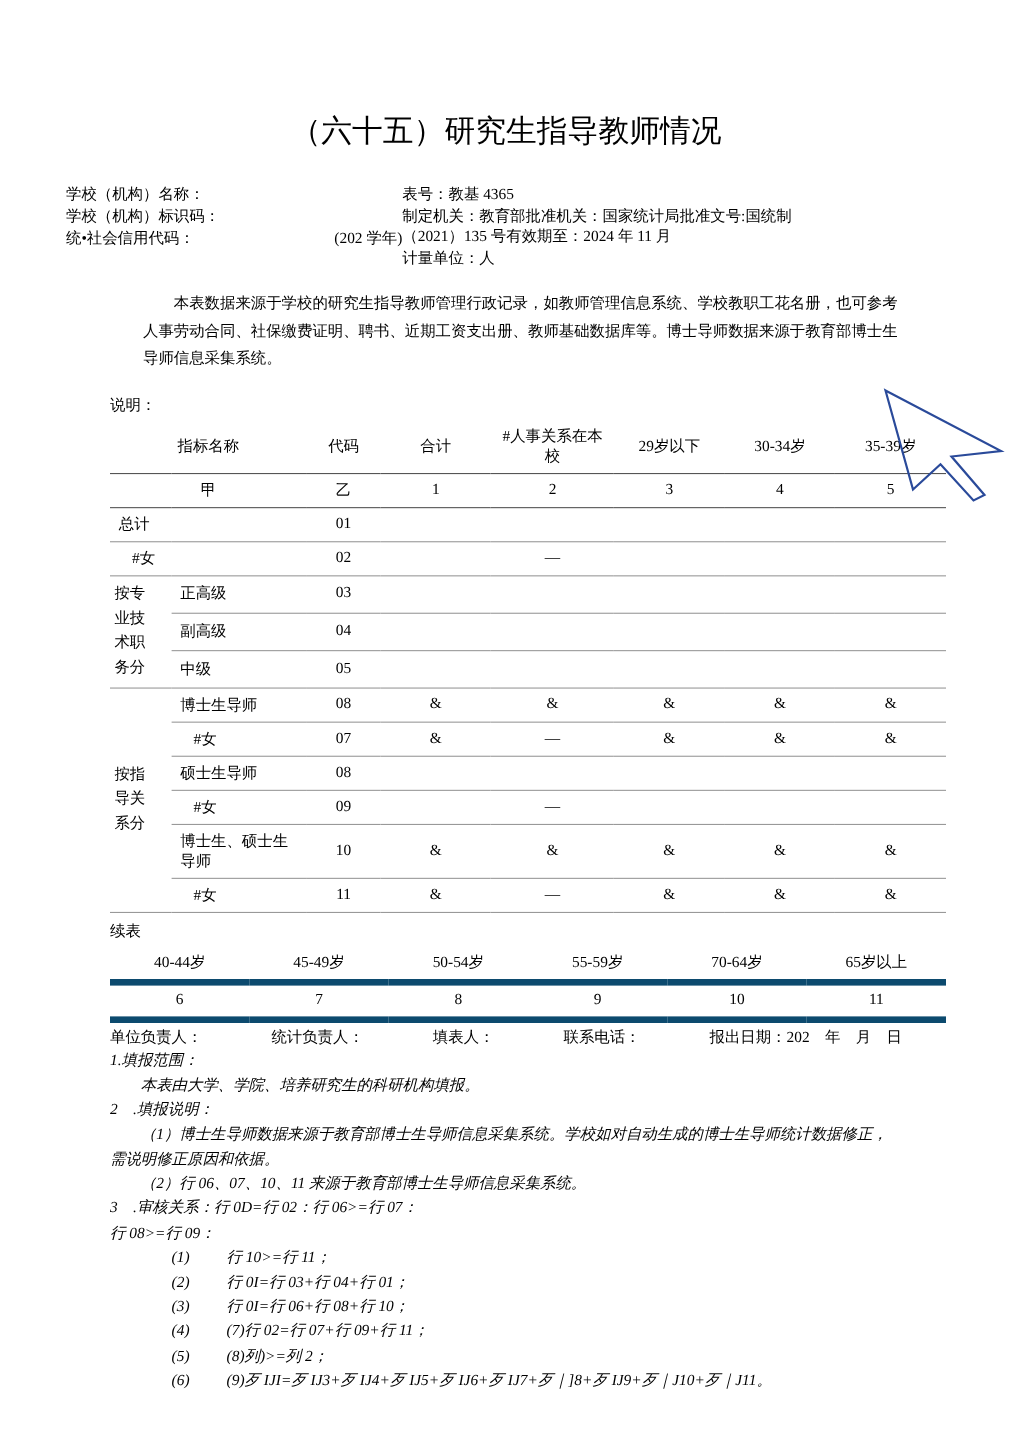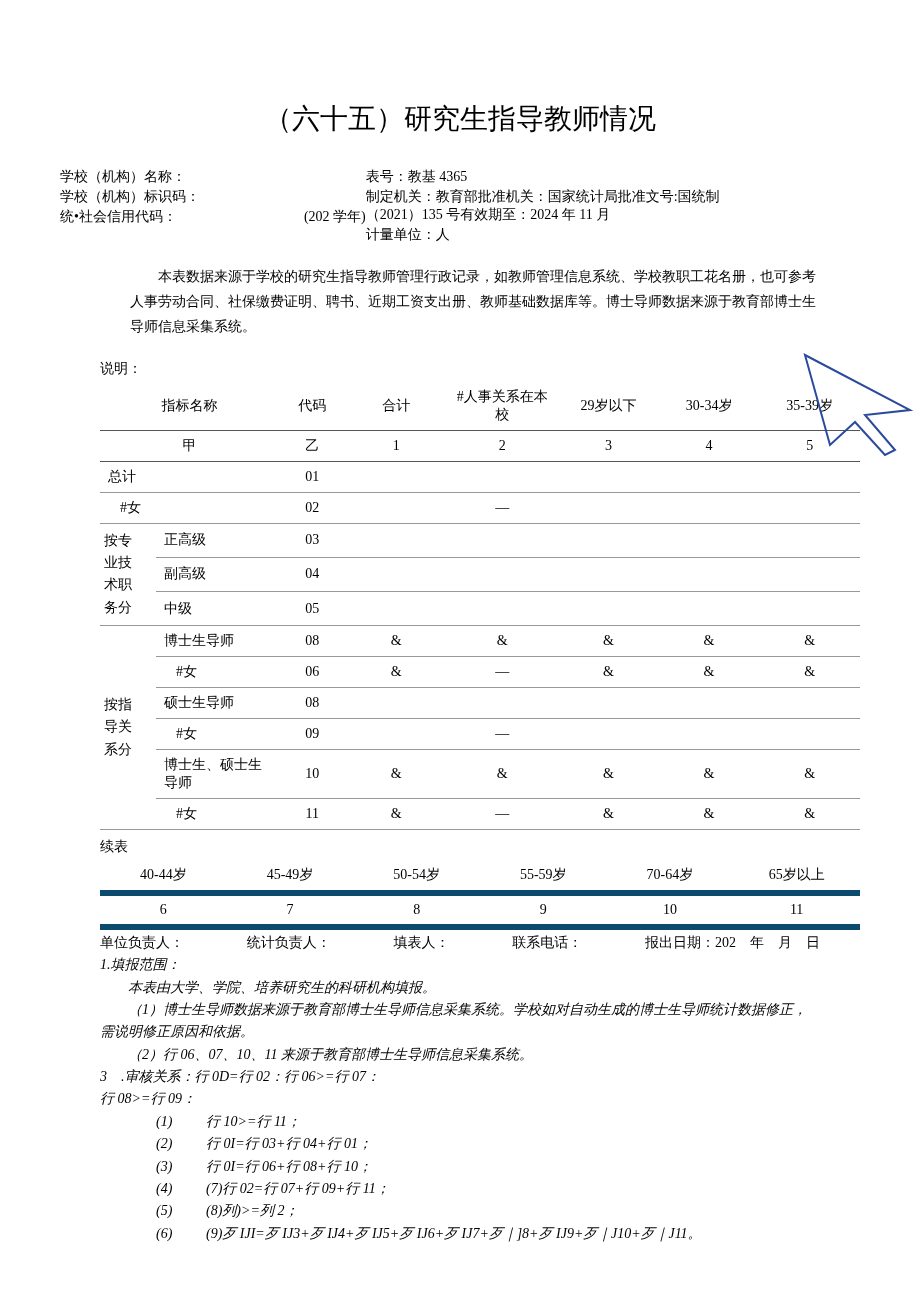--- a/index.html
+++ b/index.html
@@ -212,21 +212,21 @@
       <td class="row-header">博士生导师</td>
       <td>08</td>
       <td>&amp;</td>
       <td>&amp;</td>
       <td>&amp;</td>
       <td>&amp;</td>
       <td>&amp;</td>
     </tr>
     <tr>
       <td class="row-header-indent">#女</td>
-      <td>06</td>
+      <td>07</td>
       <td>&amp;</td>
       <td>—</td>
       <td>&amp;</td>
       <td>&amp;</td>
       <td>&amp;</td>
     </tr>
     <tr>
       <td class="row-header">硕士生导师</td>
       <td>08</td>
       <td></td>
@@ -304,20 +304,21 @@
   <span>填表人：</span>
   <span style="flex:1"></span>
   <span>联系电话：</span>
   <span style="flex:1"></span>
   <span>报出日期：202　年　月　日</span>
 </div>
 
 <div class="notes">
   <div>1.填报范围：</div>
   <div class="indent1">本表由大学、学院、培养研究生的科研机构填报。</div>
+  <div>2　.填报说明：</div>
   <div class="indent1">（1）博士生导师数据来源于教育部博士生导师信息采集系统。学校如对自动生成的博士生导师统计数据修正，需说明修正原因和依据。</div>
   <div class="indent1">（2）行 06、07、10、11 来源于教育部博士生导师信息采集系统。</div>
   <div>3　.审核关系：行 0D=行 02：行 06&gt;=行 07：</div>
   <div>行 08&gt;=行 09：</div>
   <div class="list-row">
       <span class="num">(1)</span>
       <span>行 10&gt;=行 11；</span>
     </div>
   <div class="list-row">
       <span class="num">(2)</span>

